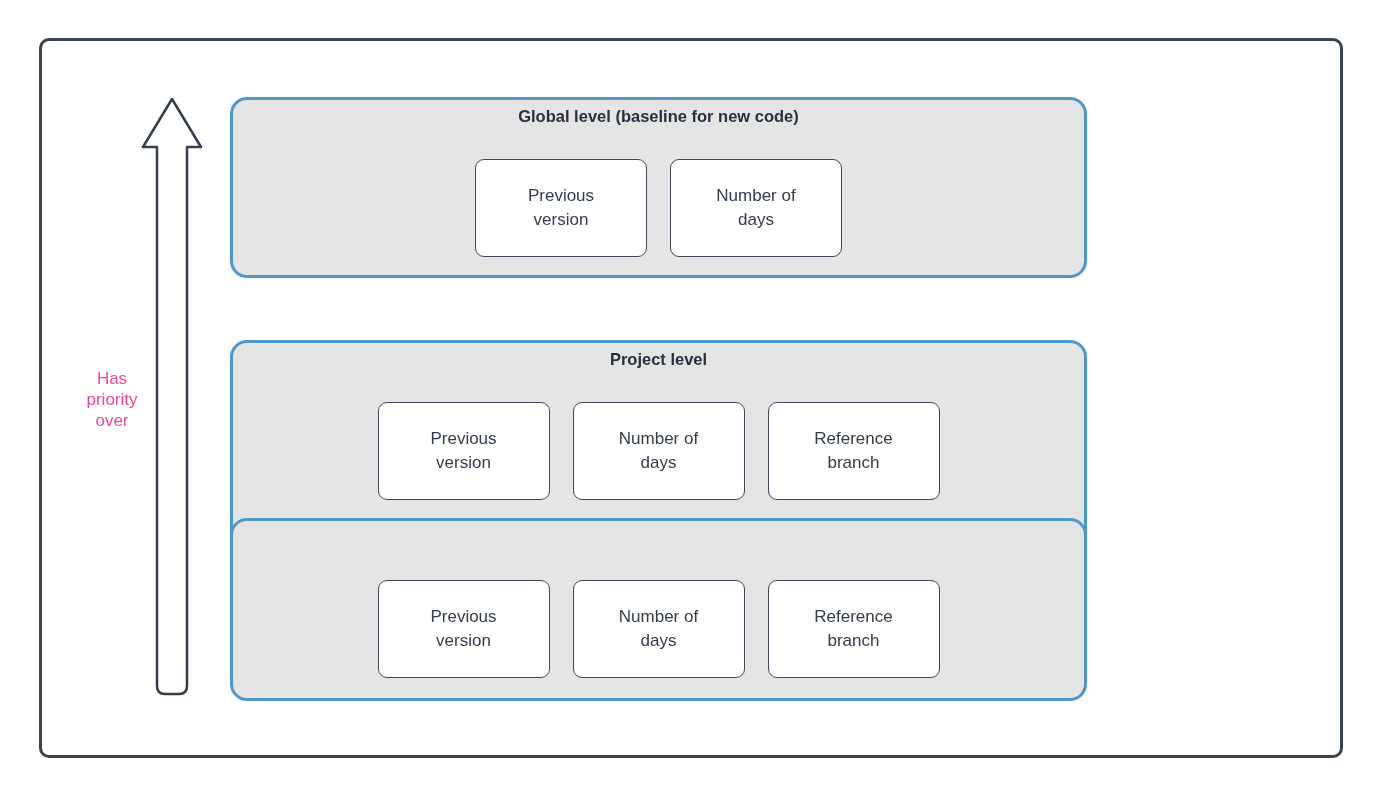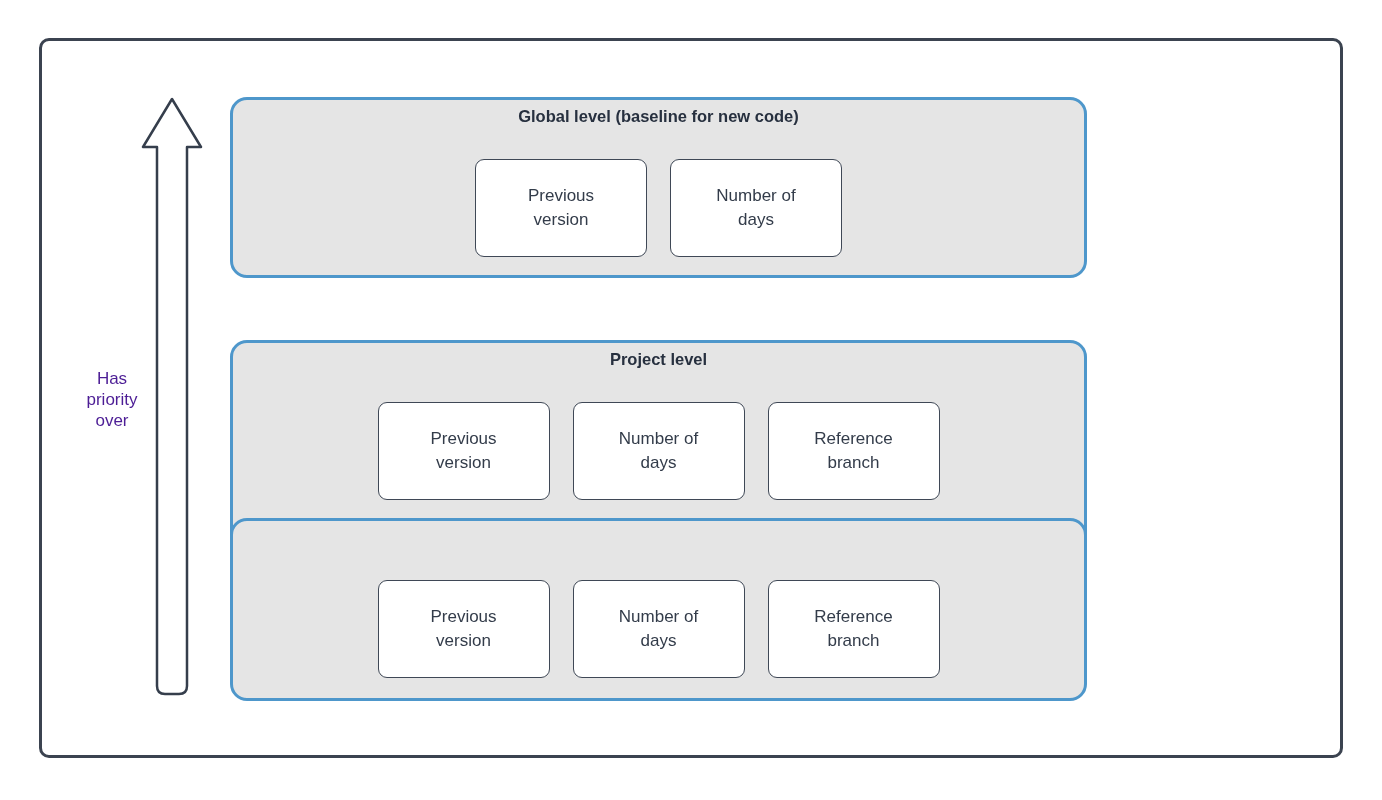--- a/index.html
+++ b/index.html
@@ -34,21 +34,21 @@
     height: 606px;
   }
   .priority-label {
     position: absolute;
     left: 77px;
     top: 368px;
     width: 70px;
     text-align: center;
     font-size: 17px;
     line-height: 21px;
-    color: #4c1d95;
+    color: #ec4899;
   }
   .section {
     position: absolute;
     left: 230px;
     width: 857px;
     border: 3px solid #4e97cb;
     border-radius: 17px;
     background: #e5e5e5;
     box-sizing: border-box;
   }

